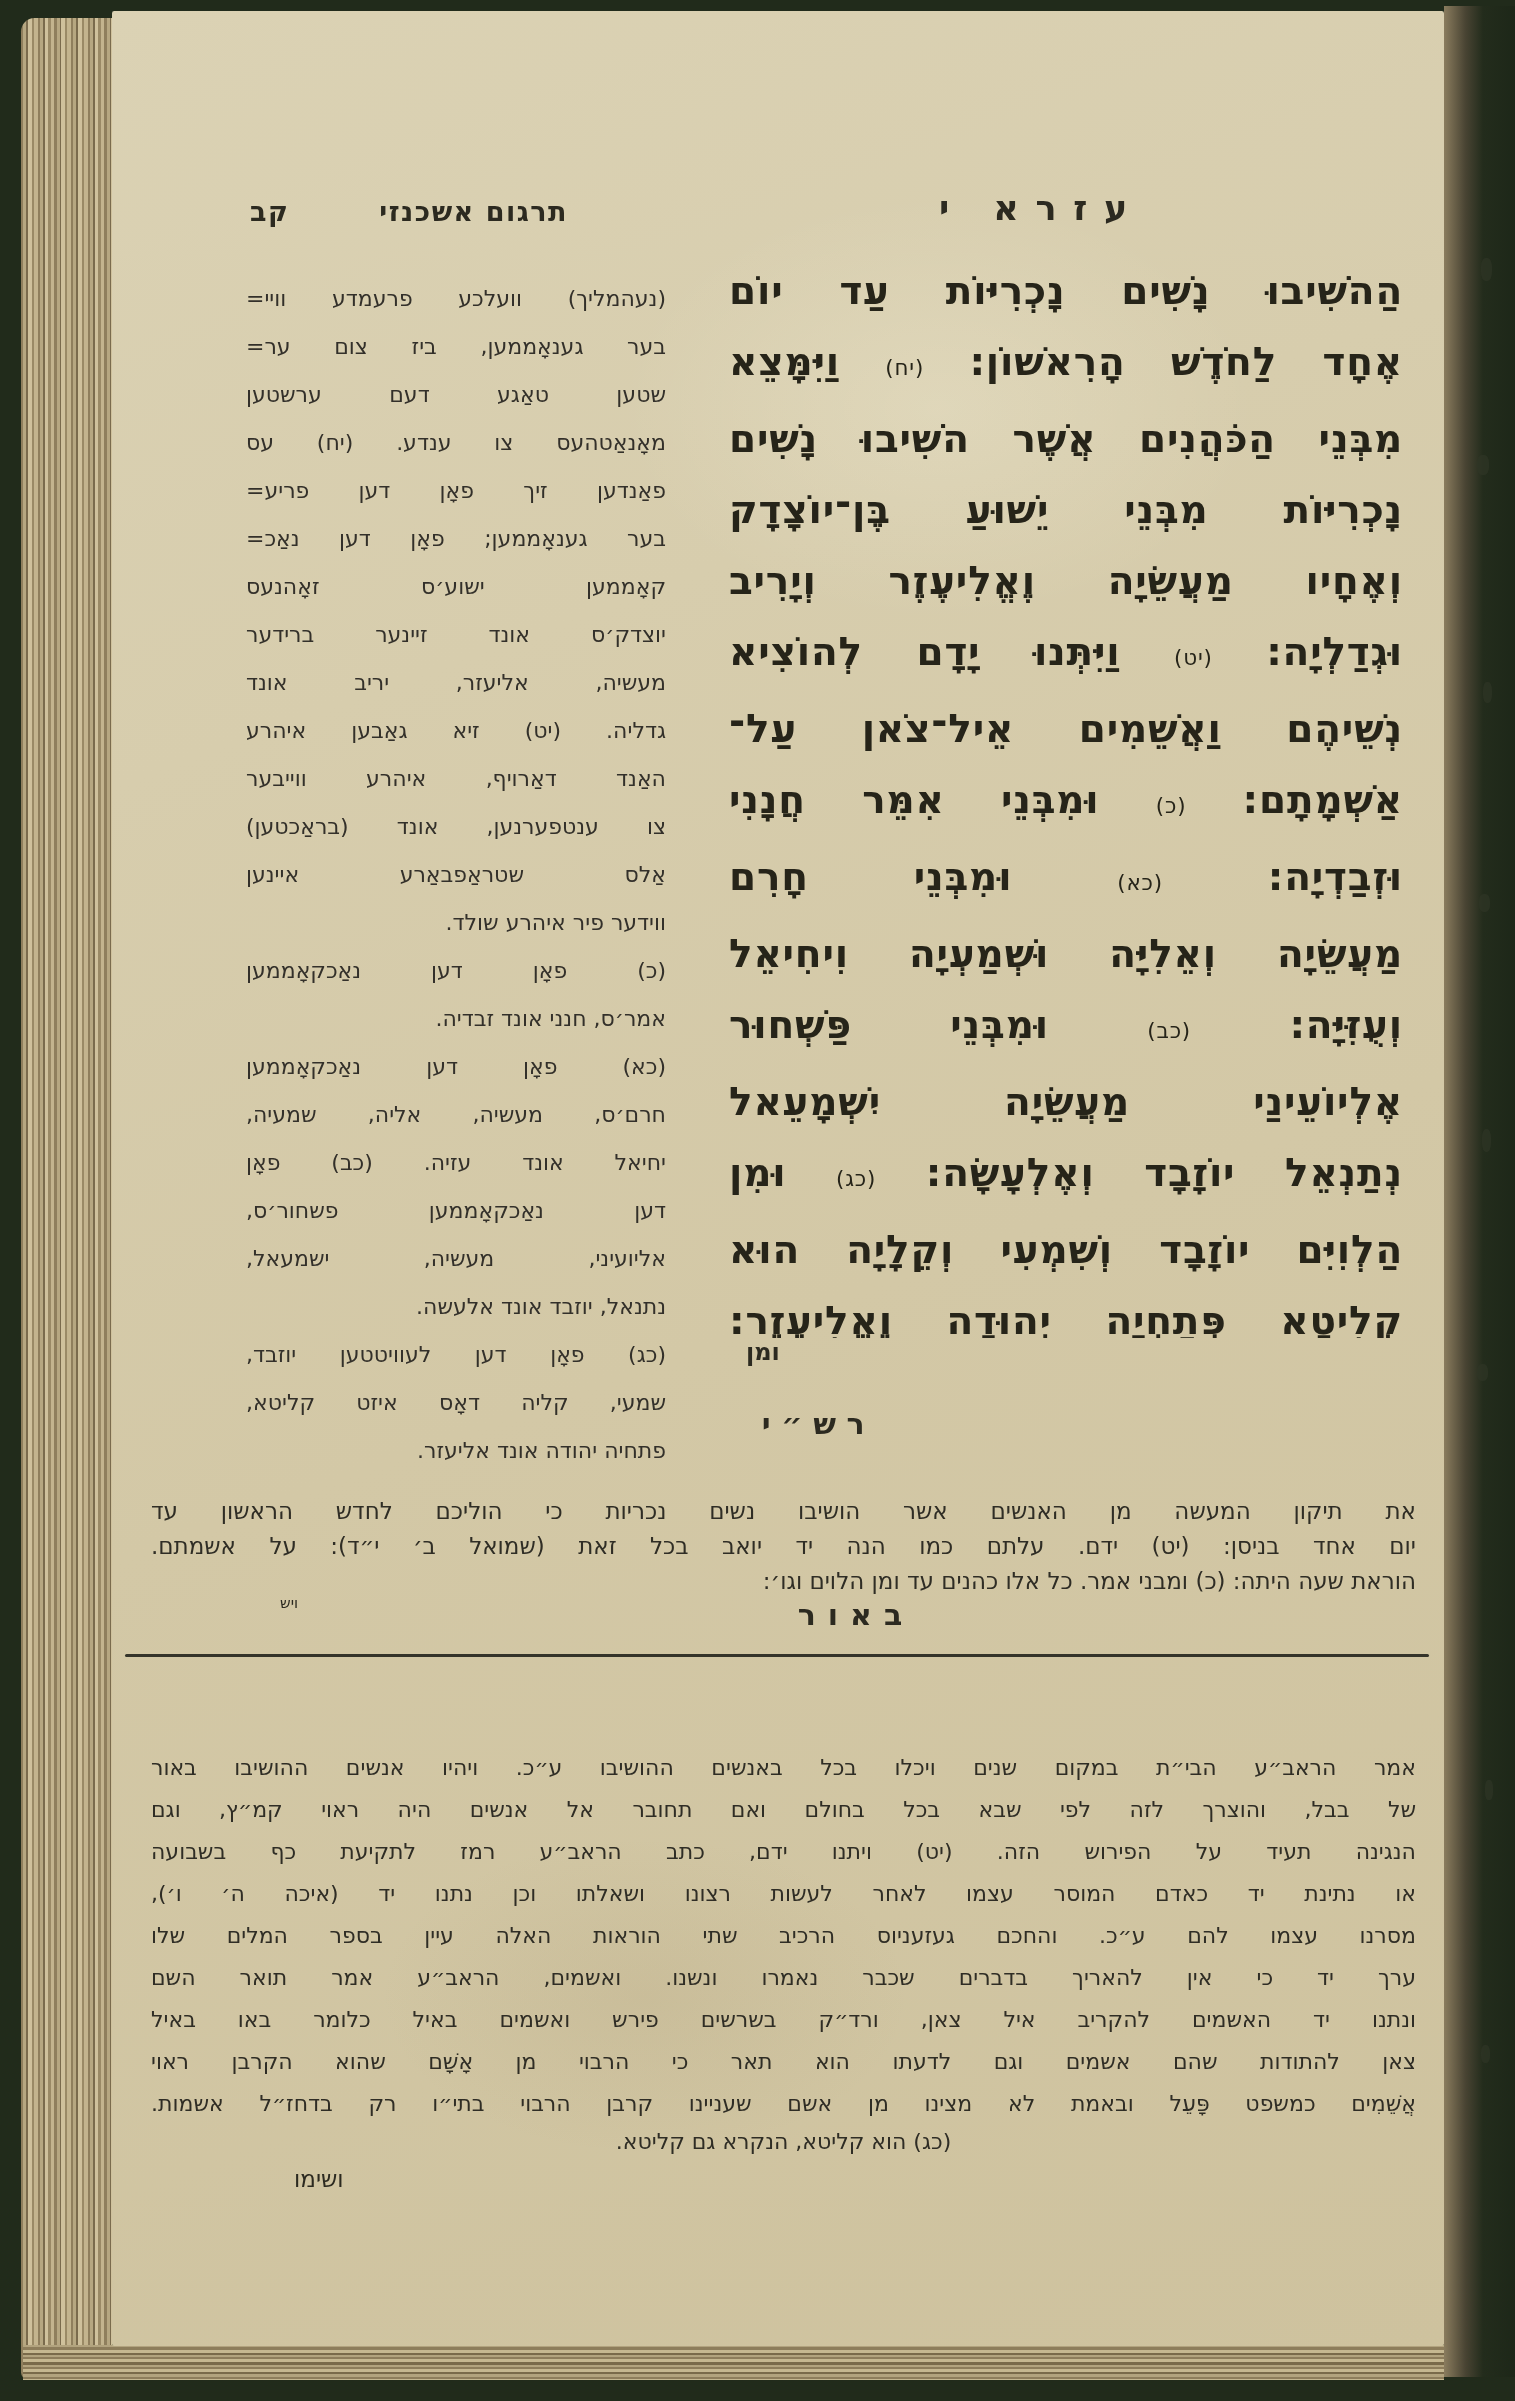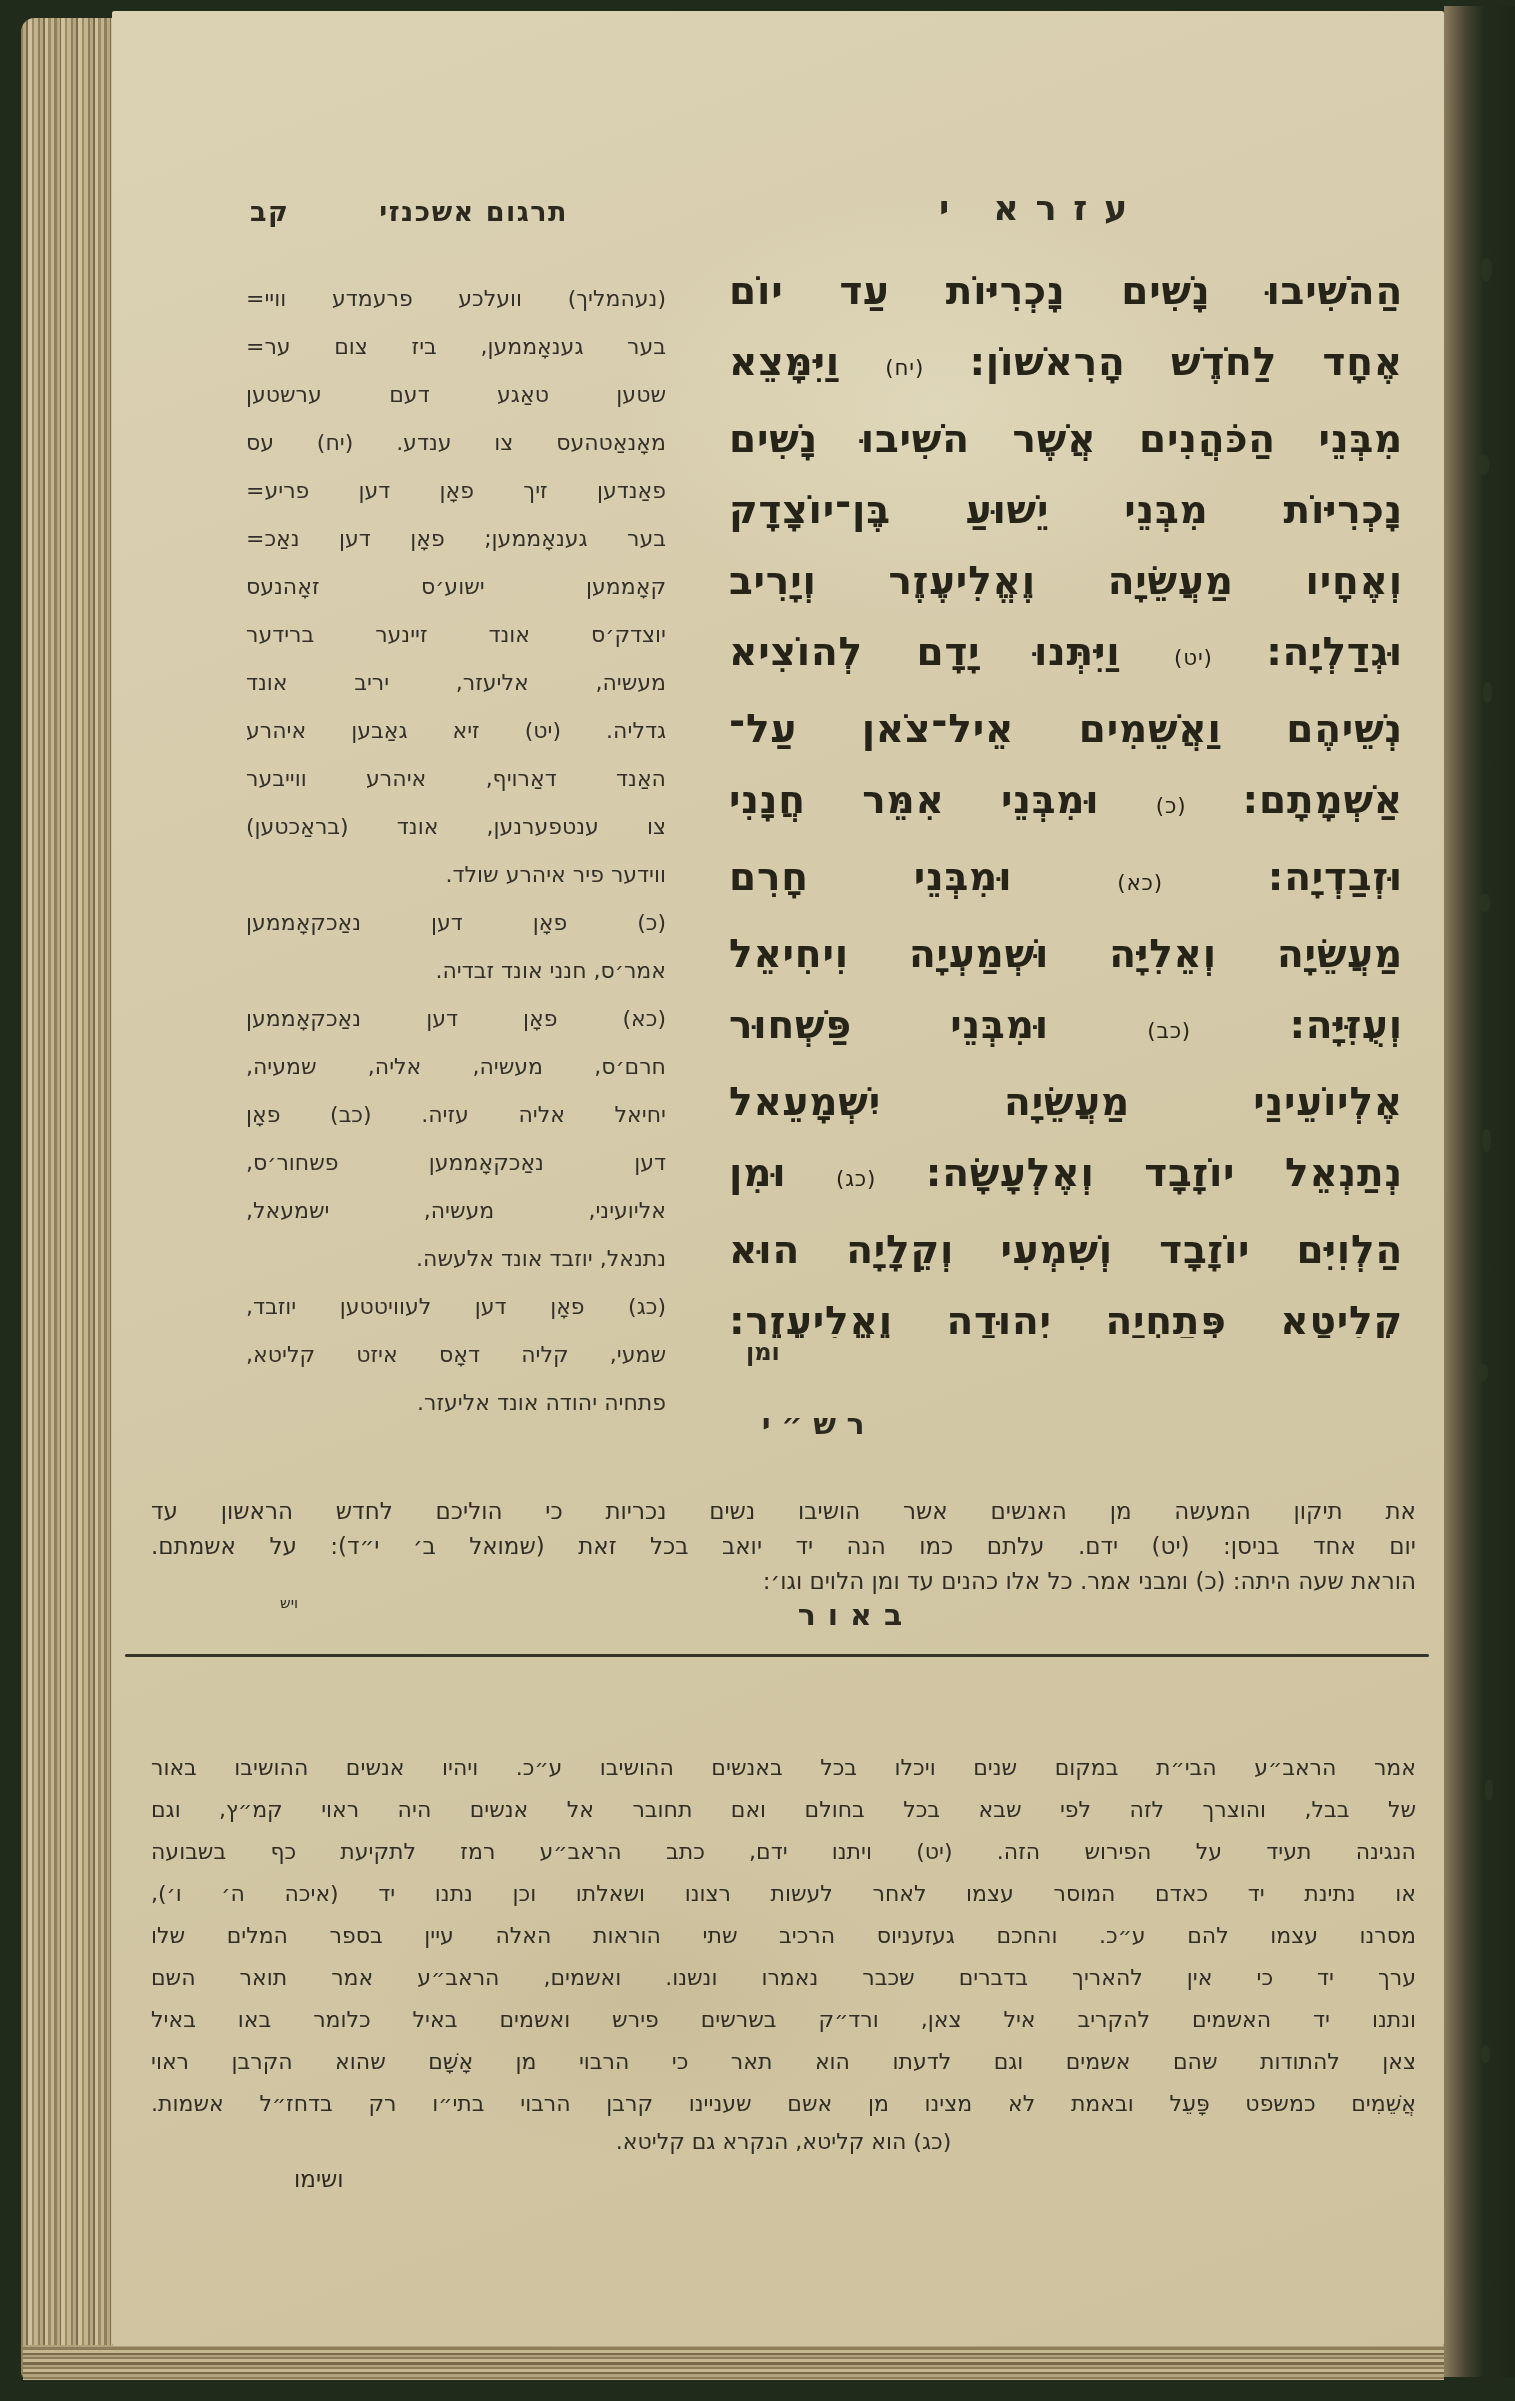--- a/index.html
+++ b/index.html
@@ -143,26 +143,27 @@
       <div class="tline">שטען טאַגע דעם ערשטען</div>
       <div class="tline">מאָנאַטהעס צו ענדע. (יח) עס</div>
       <div class="tline">פאַנדען זיך פאָן דען פריע=</div>
       <div class="tline">בער גענאָממען; פאָן דען נאַכ=</div>
       <div class="tline">קאָממען ישוע׳ס זאָהנעס</div>
       <div class="tline">יוצדק׳ס אונד זיינער ברידער</div>
       <div class="tline">מעשיה, אליעזר, יריב אונד</div>
       <div class="tline">גדליה. (יט) זיא גאַבען איהרע</div>
       <div class="tline">האַנד דאַרויף, איהרע ווייבער</div>
       <div class="tline">צו ענטפערנען, אונד (בראַכטען)</div>
+      <div class="tline">אַלס שטראַפבאַרע איינען</div>
       <div class="tline endline">ווידער פיר איהרע שולד.</div>
       <div class="tline">(כ) פאָן דען נאַכקאָממען</div>
       <div class="tline endline">אמר׳ס, חנני אונד זבדיה.</div>
       <div class="tline">(כא) פאָן דען נאַכקאָממען</div>
       <div class="tline">חרם׳ס, מעשיה, אליה, שמעיה,</div>
-      <div class="tline">יחיאל אליה עזיה. (כב) פאָן</div>
+      <div class="tline">יחיאל אונד עזיה. (כב) פאָן</div>
       <div class="tline">דען נאַכקאָממען פשחור׳ס,</div>
       <div class="tline">אליועיני, מעשיה, ישמעאל,</div>
       <div class="tline endline">נתנאל, יוזבד אונד אלעשה.</div>
       <div class="tline">(כג) פאָן דען לעוויטטען יוזבד,</div>
       <div class="tline">שמעי, קליה דאָס איזט קליטא,</div>
       <div class="tline endline">פתחיה יהודה אונד אליעזר.</div>
     </div>
 
   <div class="rashi-header">רש״י</div>
   <div class="rashi-block heb">

